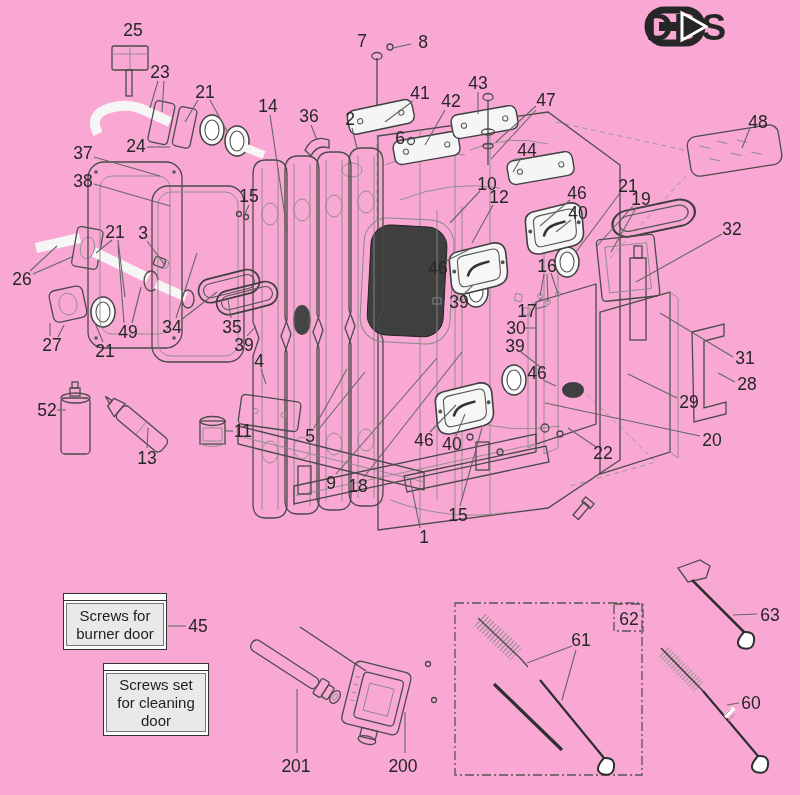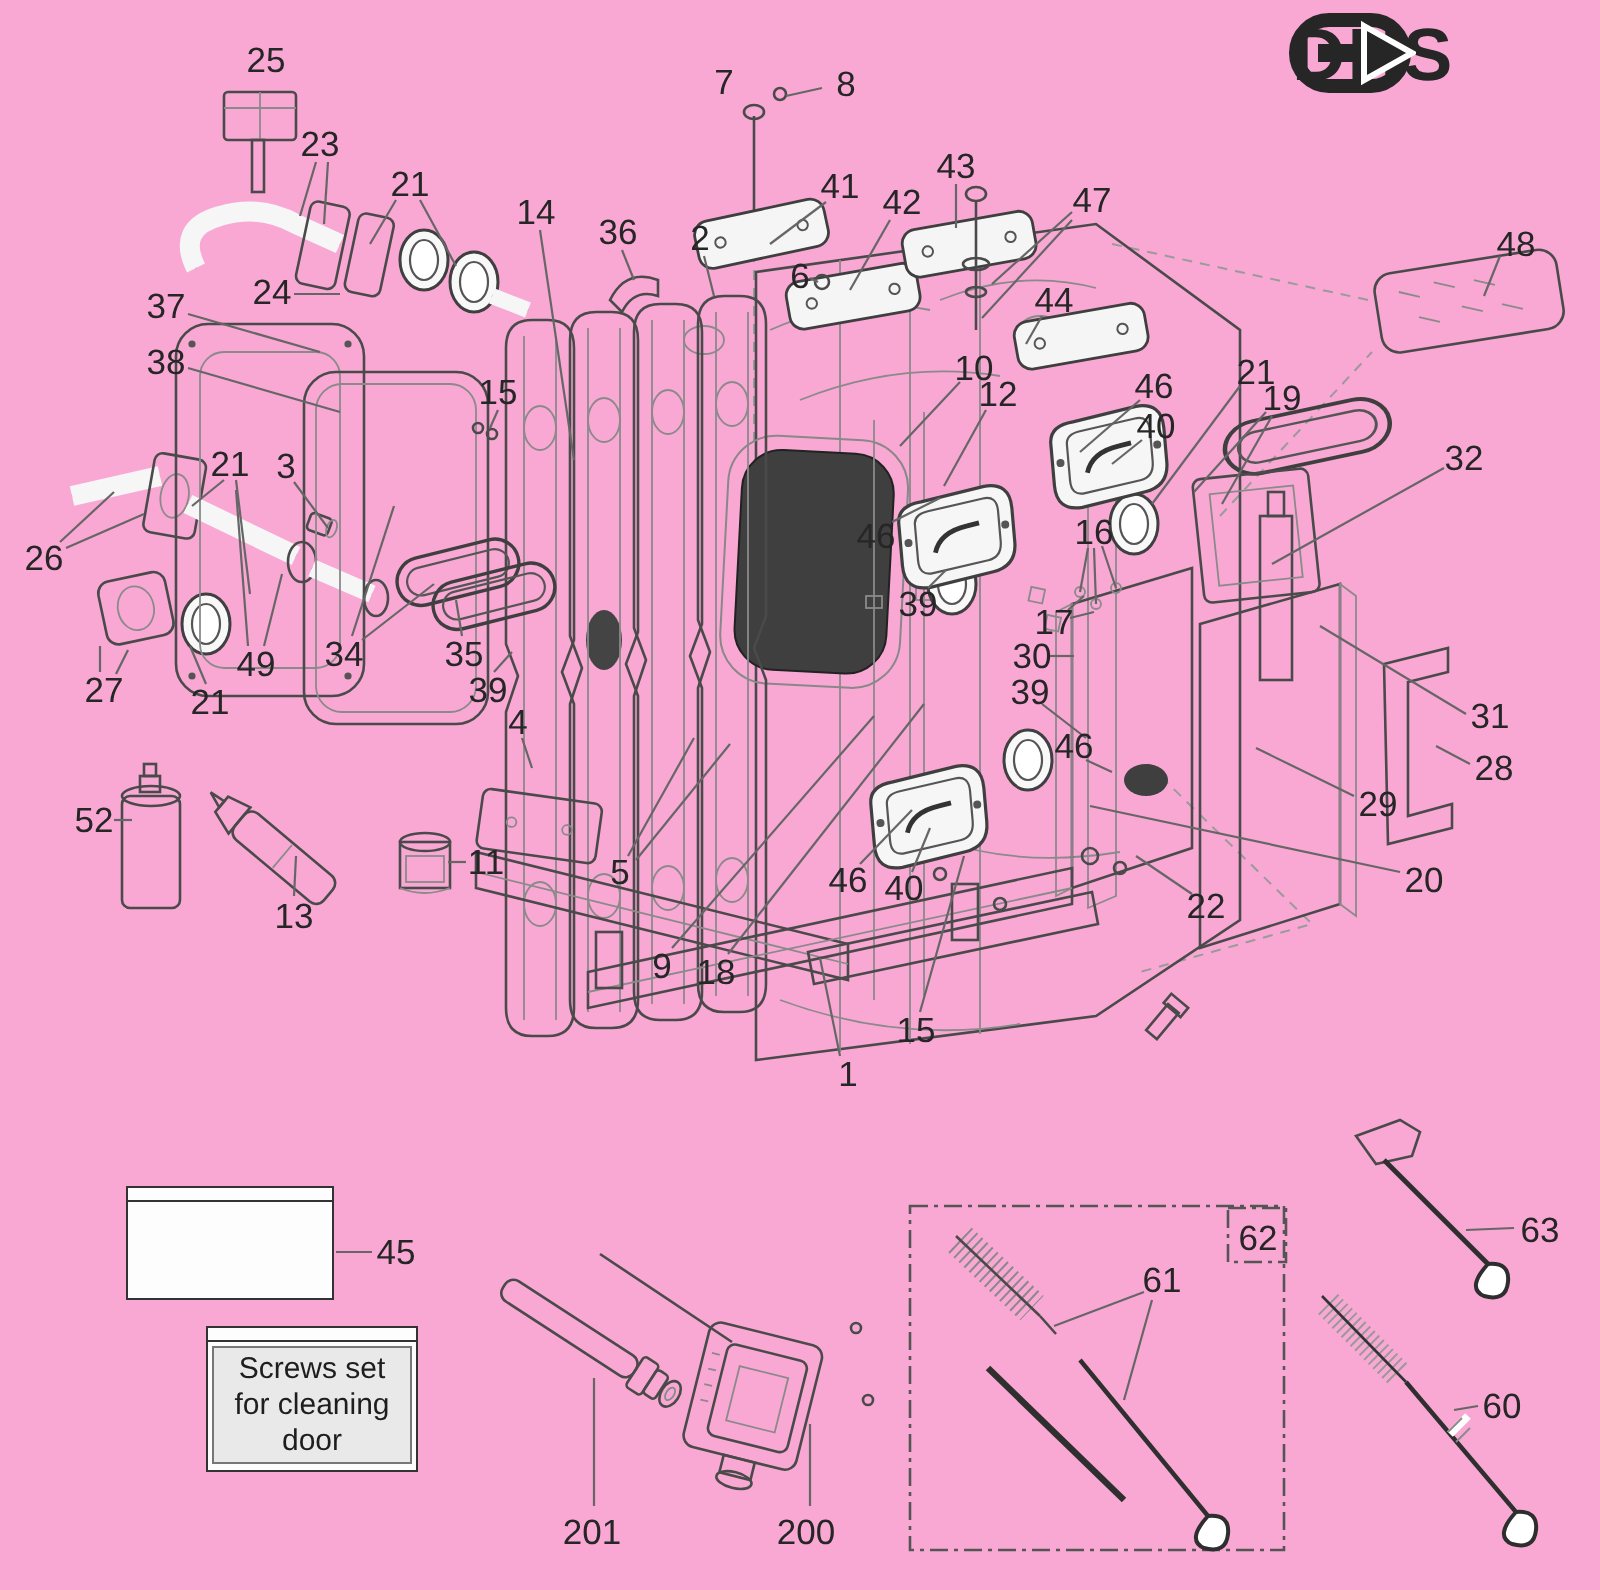--- a/index.html
+++ b/index.html
@@ -462,19 +462,20 @@
     <rect x="4" y="4" width="54" height="33" rx="16.5" fill="none" stroke="#262626" stroke-width="7"></rect>
     <rect x="15" y="16" width="25" height="9" fill="#262626"></rect>
     <polygon points="38,7 62,20.5 38,34" fill="#262626" stroke="#fff" stroke-width="3"></polygon>
     <polygon points="40,10 58,20.5 40,31" fill="#262626"></polygon>
   </svg>
   <span class="word">DHS</span>
 </div>
 
 <div class="kit-box" id="kit-45">
   <div class="kit-strip"></div>
+  <div class="kit-text">Screws for burner door</div>
 </div>
 <div class="kit-box" id="kit-33">
   <div class="kit-strip"></div>
   <div class="kit-text">Screws set for cleaning door</div>
 </div>
 
 </div>
 
 </body></html>

